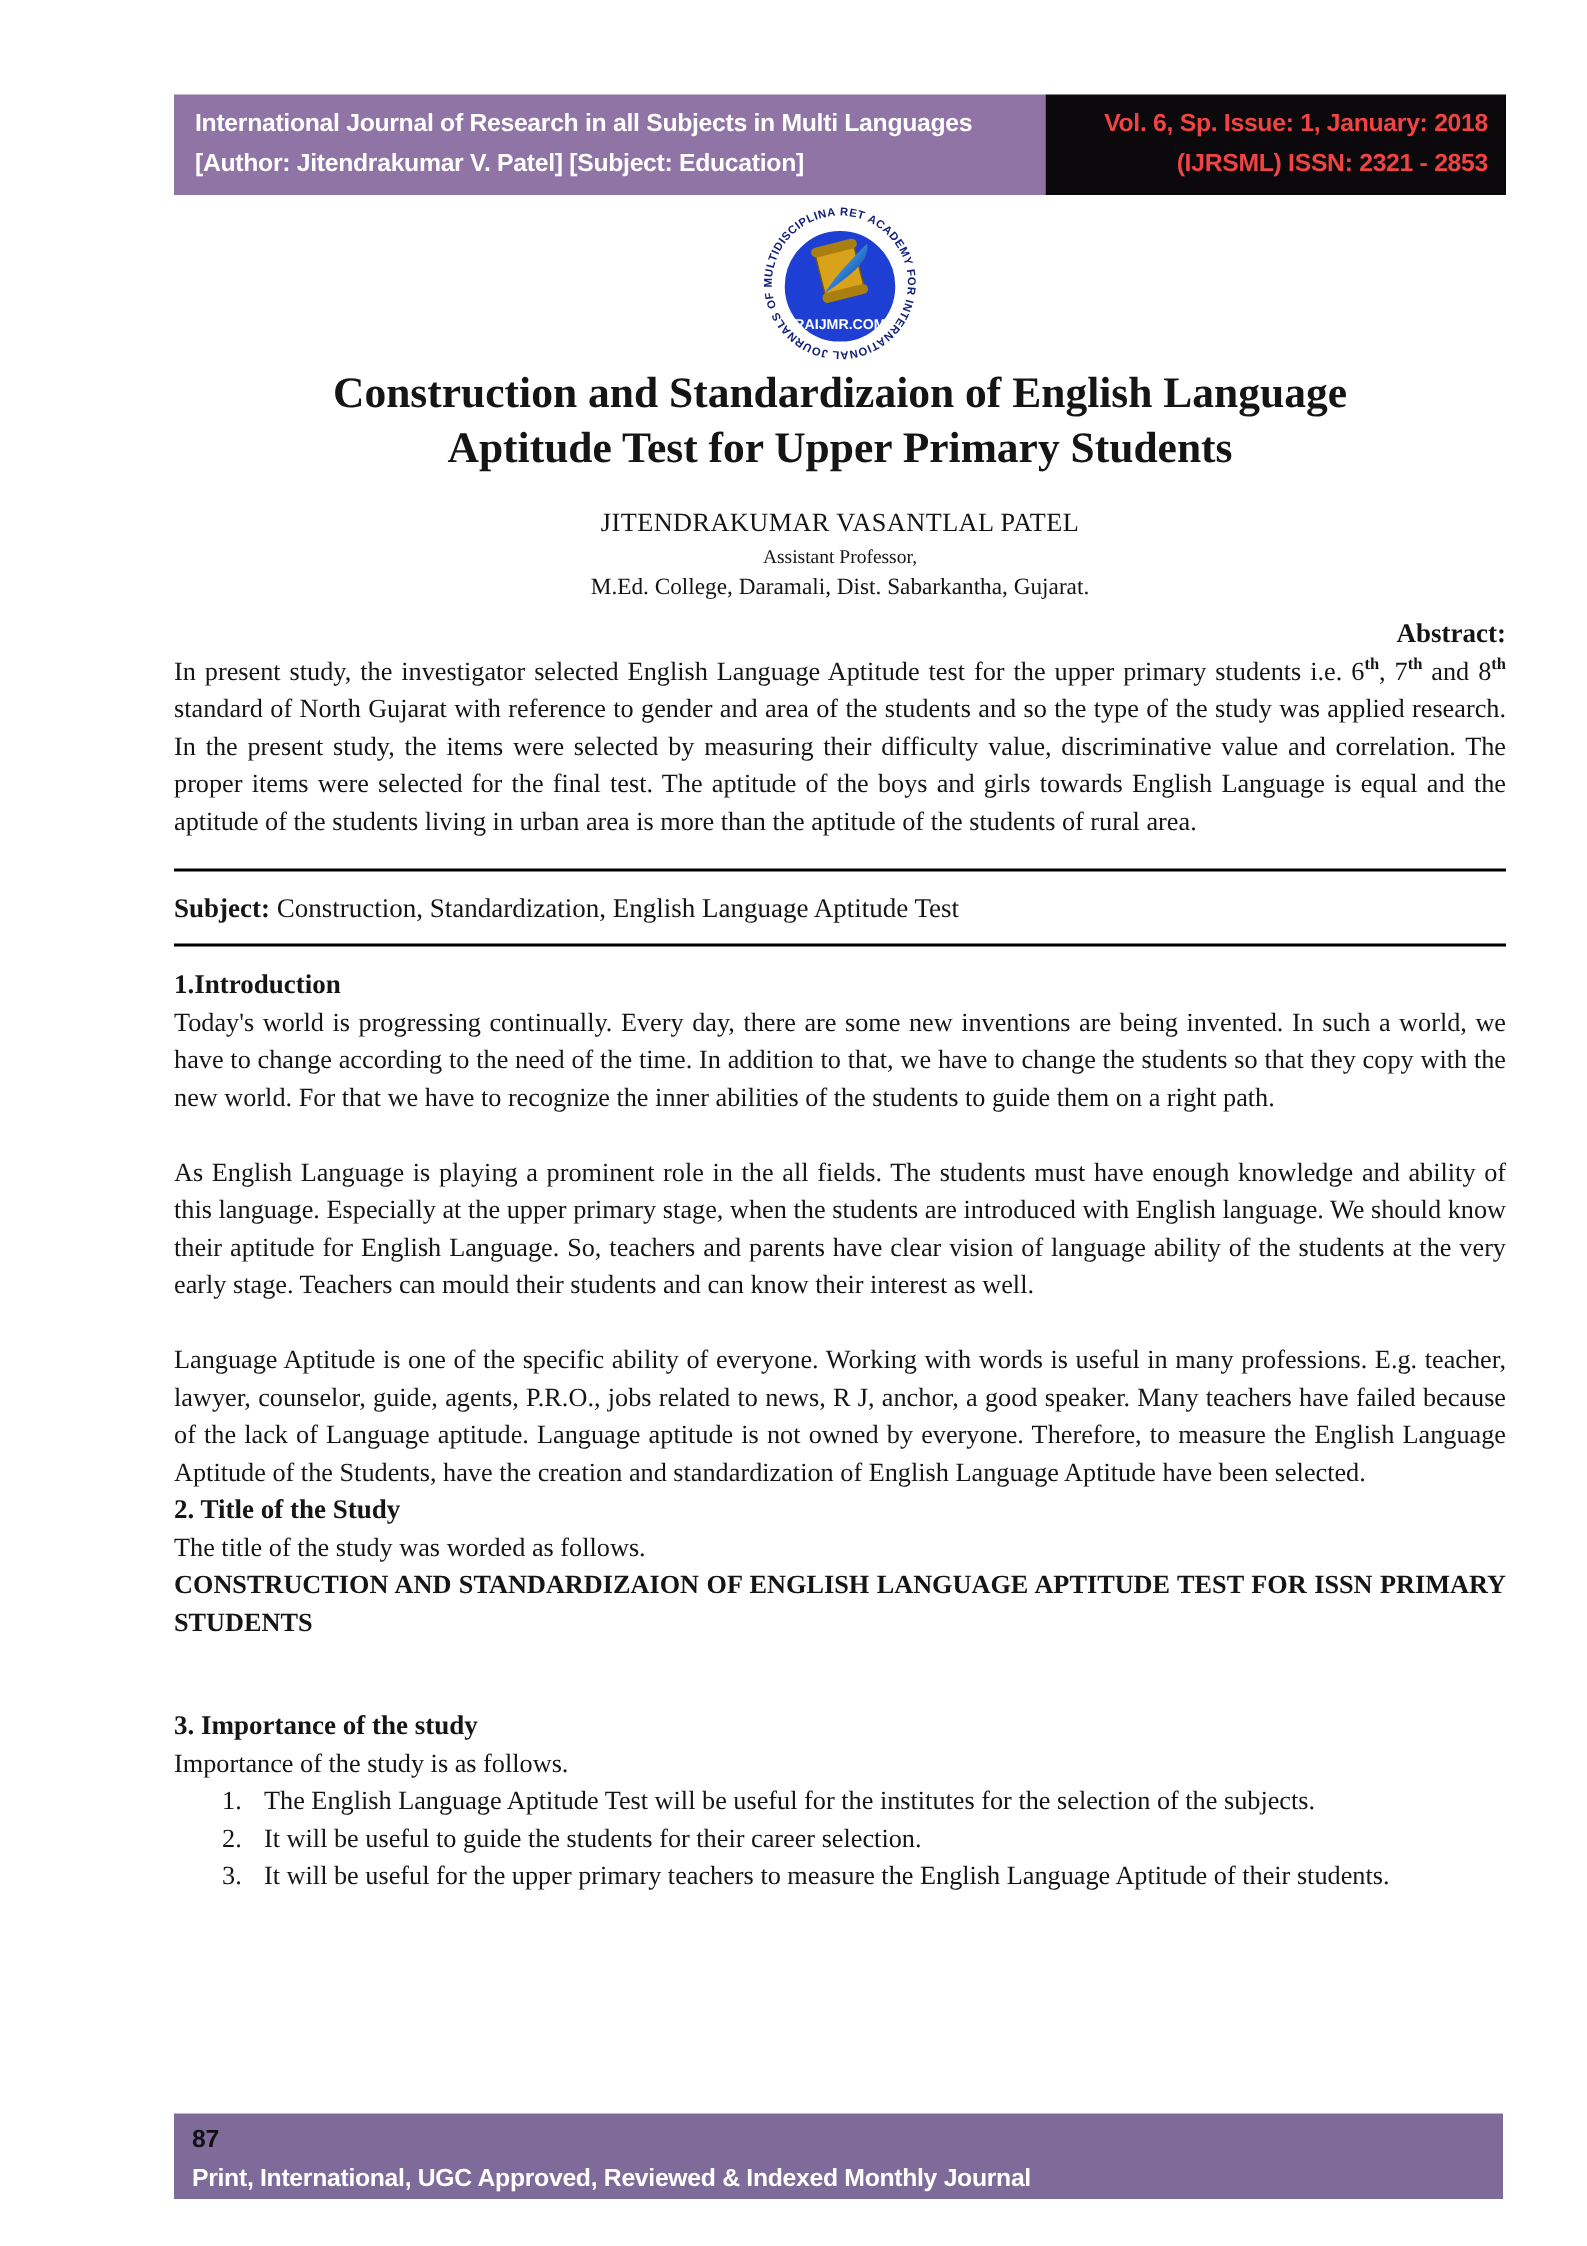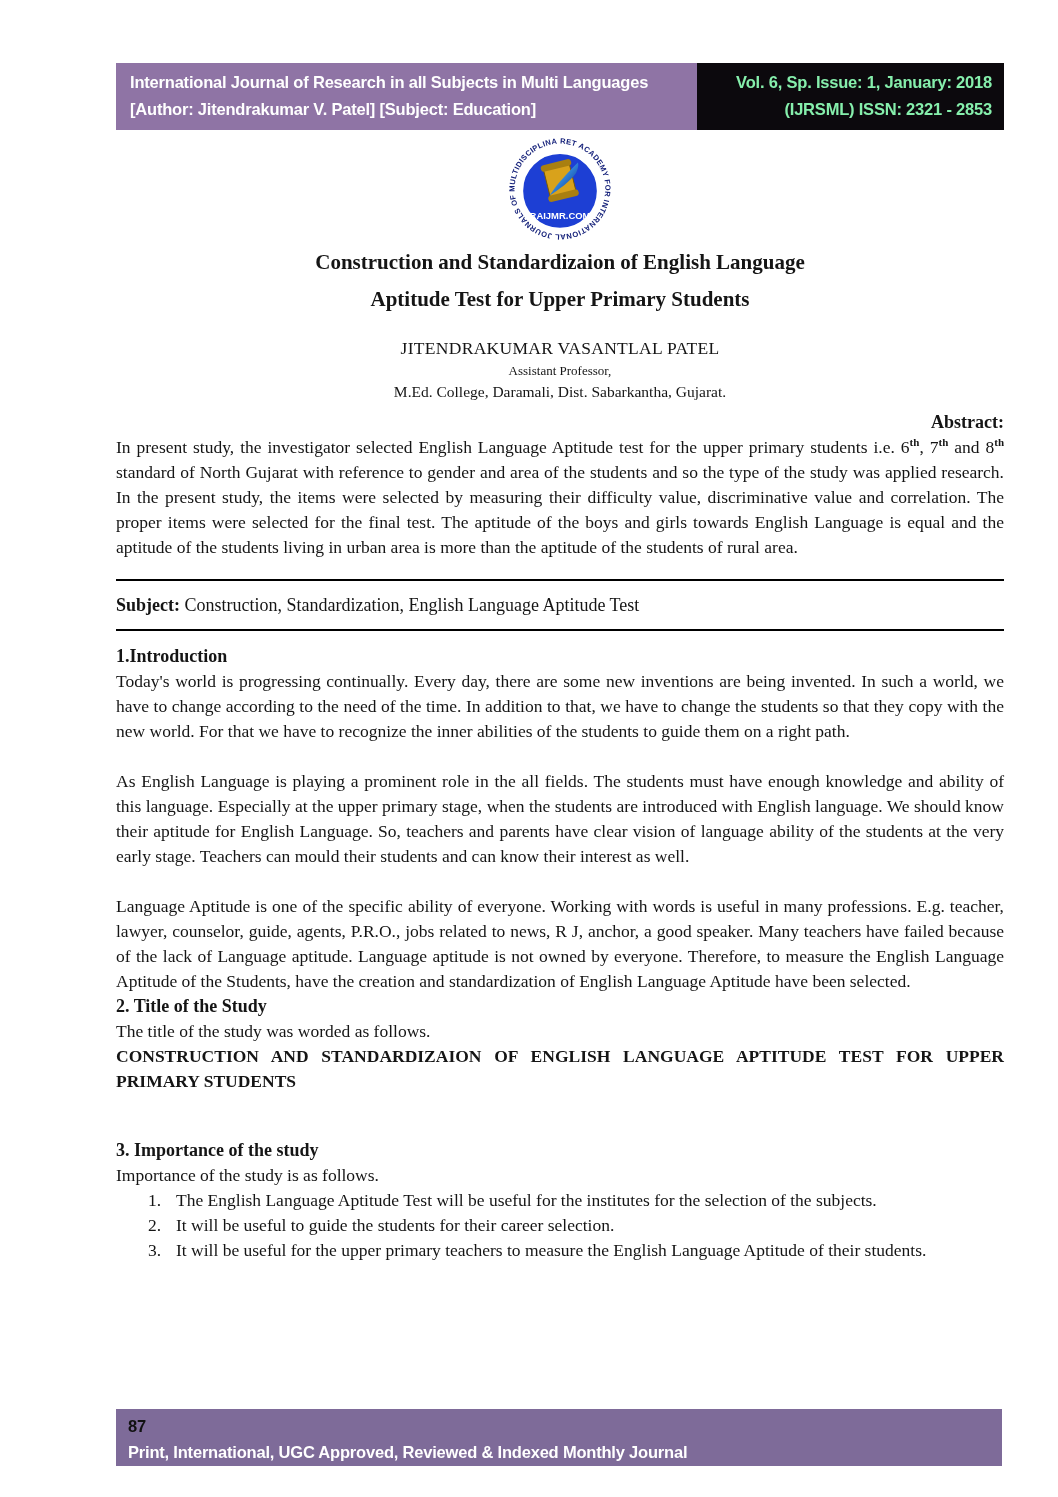--- a/index.html
+++ b/index.html
@@ -23,28 +23,28 @@
   .content{
     position:absolute;left:116px;top:63px;width:888px;
   }
   
   .hdr{display:flex;width:100%;height:67px;font-family:"Liberation Sans",sans-serif;font-weight:bold;border-radius:17px;}
   .hdr-left{
     flex:0 0 581px;background:var(--header_purple);color:#ffffff;
     font-size:16.5px;line-height:27px;padding:6px 8px 6px 14px;letter-spacing:-0.2px;
   }
   .hdr-right{
-    flex:1;background:var(--header_black);color:#86efac;text-align:right;
+    flex:1;background:var(--header_black);color:#ef4444;text-align:right;
     font-size:16.5px;line-height:27px;padding:6px 12px 6px 4px;letter-spacing:-0.2px;
   }
   
   .logo-wrap{margin-top:8px;height:102px;text-align:center;}
   .logo-wrap svg{display:inline-block;}
   
-  .title{margin-top:4px;text-align:center;font-size:21px;font-weight:bold;line-height:37px;}
+  .title{margin-top:4px;text-align:center;font-size:29px;font-weight:bold;line-height:37px;}
   .author-block{margin-top:18px;text-align:center;}
   .author-name{font-size:17.5px;line-height:24px;letter-spacing:0.3px;}
   .author-role{font-size:13px;line-height:21px;}
   .author-affil{font-size:15.5px;line-height:21px;}
   
   .abstract-label,.sec-heading{font-size:18px;font-weight:bold;line-height:25px;}
   .abstract-label{margin-top:8px;text-align:right;}
   .body-par{font-size:17.5px;line-height:25px;text-align:justify;}
   .sup{vertical-align:super;font-size:11px;font-weight:bold;line-height:0;}
   .rule{border:none;border-top:2.5px solid #000;margin:0;}
@@ -138,21 +138,21 @@
     <div class="keyword-line"><span class="kw-label">Subject:</span><span> Construction, Standardization, English Language Aptitude Test</span></div>
     <hr class="rule rule2">
 
     <div class="sec-heading h-intro">1.Introduction</div>
     <div class="body-par">Today's world is progressing continually.  Every day, there are some new inventions are being invented.  In such a world, we have to change according to the need of the time.  In addition to that, we have to change the students so that they copy with the new world.  For that we have to recognize the inner abilities of the students to guide them on a right path.</div>
     <div class="body-par par-gap">As English Language is playing a prominent role in the all fields.  The students must have enough knowledge and ability of this language. Especially at the upper primary stage, when the students are introduced with English language.  We should know their aptitude for English Language.  So, teachers and parents have clear vision of language ability of the students at the very early stage. Teachers can mould their students and can know their interest as well.</div>
     <div class="body-par par-gap">Language Aptitude is one of the specific ability of everyone.  Working with words is useful in many professions. E.g. teacher, lawyer, counselor, guide, agents, P.R.O., jobs related to news, R J, anchor, a good speaker. Many teachers have failed because of the lack of Language aptitude.  Language aptitude is not owned by everyone.  Therefore, to measure the English Language Aptitude of the Students, have the creation and standardization of English Language Aptitude have been selected.</div>
 
     <div class="sec-heading sec2-head">2. Title of the Study</div>
     <div class="body-par">The title of the study was worded as follows.</div>
-    <div class="body-par study-title">CONSTRUCTION AND STANDARDIZAION OF ENGLISH LANGUAGE APTITUDE TEST FOR UPPER PRIMARY STUDENTS</div>
+    <div class="body-par study-title">CONSTRUCTION AND STANDARDIZAION OF ENGLISH LANGUAGE APTITUDE TEST FOR ISSN PRIMARY STUDENTS</div>
 
     <div class="sec-heading sec3-head">3. Importance of the study</div>
     <div class="body-par">Importance of the study is as follows.</div>
     <div class="num-list">
       <div class="num-item">
         <span class="num">1.</span>
         <span class="itm-text">The English Language Aptitude Test will be useful for the institutes for the selection of the subjects.</span>
       </div>
       <div class="num-item">
         <span class="num">2.</span>

